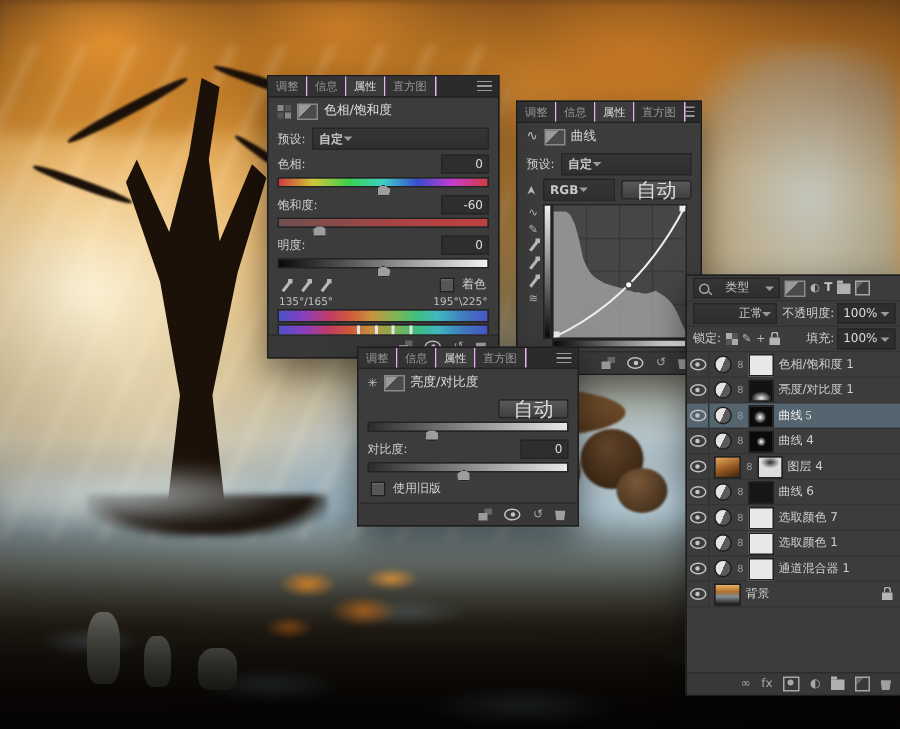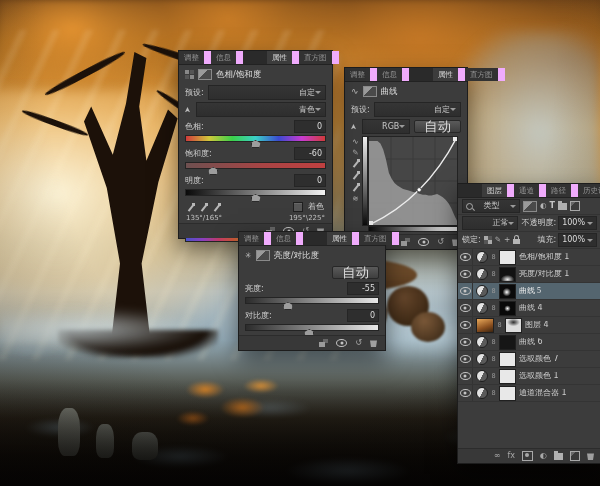--- a/index.html
+++ b/index.html
@@ -61,35 +61,35 @@
     radial-gradient(ellipse 24px 10px at 75% 25%,rgba(238,155,55,.9),transparent 75%);}
   .vignette{position:absolute;inset:0;background:
     linear-gradient(180deg,transparent 78%,rgba(5,4,3,.55) 92%,rgba(3,2,2,.8) 100%),
     radial-gradient(ellipse at 50% 10%,transparent 60%,rgba(20,12,5,.25) 100%);}
 
   
   .panel{position:absolute;background:#3c3c3c;border:1px solid #1d1d1d;
     box-shadow:0 10px 22px rgba(0,0,0,.5);color:#cfcfcf;font-size:8px;line-height:1;}
   .ptabs{display:flex;align-items:stretch;height:13px;background:#2a2a2a;border-bottom:1px solid #222;}
   .tabwrap{display:flex;}
-  .ptab{padding:0 5px;line-height:13px;color:#979797;background:#323232;border-right:7px solid #f0abfc;
+  .ptab{padding:0 5px;line-height:13px;color:#979797;background:#323232;border-right:1px solid #f0abfc;
     font-size:7.5px;white-space:nowrap;}
-  .ptab.active{background:#3c3c3c;color:#ddd;margin-left:24px;}
+  .ptab.active{background:#3c3c3c;color:#ddd;}
   .pmenu{margin-left:auto;align-self:center;margin-right:4px;width:10px;height:7px;
     background:repeating-linear-gradient(180deg,#999 0 1px,transparent 1px 3px);}
   .phead{display:flex;align-items:center;gap:4px;padding:4px 6px 3px;font-size:8.5px;color:#ddd;white-space:nowrap;}
   .gridicon{width:9px;height:9px;background:
     linear-gradient(#888,#888) 0 0/4px 4px no-repeat,linear-gradient(#555,#555) 5px 0/4px 4px no-repeat,
     linear-gradient(#555,#555) 0 5px/4px 4px no-repeat,linear-gradient(#888,#888) 5px 5px/4px 4px no-repeat;}
   .imgicon{width:12px;height:9px;border:1px solid #8a8a8a;background:linear-gradient(135deg,#9a9a9a 40%,#4a4a4a 40%);}
   .curveicon{color:#bbb;font-size:9px;}
   .sunicon{color:#bbb;font-size:8px;}
   .drow{display:flex;align-items:center;gap:4px;margin:2px 6px;}
-  .dropdown{flex:1;display:flex;align-items:center;justify-content:flex-end;height:13px;
-    background:linear-gradient(#353535,#2e2e2e);border:1px solid #252525;padding:0 4px;color:#c8c8c8;}
+  .dropdown{flex:1;display:flex;align-items:center;justify-content:flex-start;height:13px;
+    background:linear-gradient(#353535,#2e2e2e);border:1px solid #252525;padding:0 4px;color:#c8c8c8;font-weight:bold;}
   .arr{width:0;height:0;border-left:3px solid transparent;border-right:3px solid transparent;border-top:3px solid #9a9a9a;}
   .vrow{display:flex;align-items:center;justify-content:space-between;margin:3px 6px 0;}
   .vbox{min-width:24px;height:11px;line-height:11px;text-align:right;padding:0 3px;
     background:#2e2e2e;border:1px solid #252525;color:#ddd;}
   .sl{position:relative;height:11px;margin:0 6px;}
   .track{position:absolute;left:0;right:0;top:2px;height:5px;border:1px solid #242424;}
   .thumb{position:absolute;top:7px;width:8px;height:6px;background:#9d9d9d;border:1px solid #2a2a2a;
     clip-path:polygon(50% 0,100% 40%,85% 100%,15% 100%,0 40%);transform:translateX(-50%);}
   .tr-hue{background:linear-gradient(90deg,#d03b3b,#d0c83b,#3bd04a,#3bd0c8,#3b4ad0,#c83bd0,#d03b3b);}
   .tr-sat{background:linear-gradient(90deg,#6e5050,#a84444 55%,#c04040);}
@@ -233,27 +233,20 @@
       <span class="imgicon"></span>
       <span>色相/饱和度</span>
     </div>
     <div class="drow">
       <span>预设:</span>
       <div class="dropdown">
         <span>自定</span>
         <span class="arr"></span>
       </div>
     </div>
-    <div class="drow">
-      <span class="handicon">➤</span>
-      <div class="dropdown">
-        <span>青色</span>
-        <span class="arr"></span>
-      </div>
-    </div>
     <div class="vrow">
       <span>色相:</span>
       <span class="vbox">0</span>
     </div>
     <div class="sl">
       <div class="track tr-hue"></div>
       <div class="thumb" style="left: 50%;"></div>
     </div>
     <div class="vrow">
       <span>饱和度:</span>
@@ -379,24 +372,20 @@
       <div class="pmenu"></div>
     </div>
     <div class="phead">
       <span class="sunicon">✳</span>
       <span class="imgicon"></span>
       <span>亮度/对比度</span>
     </div>
     <div class="autorow">
       <button class="autobtn">自动</button>
     </div>
-    <div class="vrow">
-      <span>亮度:</span>
-      <span class="vbox">-55</span>
-    </div>
     <div class="sl">
       <div class="track tr-grey"></div>
       <div class="thumb" style="left: 32%;"></div>
     </div>
     <div class="vrow">
       <span>对比度:</span>
       <span class="vbox">0</span>
     </div>
     <div class="sl">
       <div class="track tr-grey"></div>
@@ -408,29 +397,20 @@
     </div>
     <div class="bbar">
       <span class="clipicon"></span>
       <span class="eye"></span>
       <span class="bico">↺</span>
       <span class="trash"></span>
     </div>
   </section>
 
   <section class="panel layers-panel">
-    <div class="ptabs">
-      <div class="tabwrap">
-          <span class="ptab active">图层</span>
-          <span class="ptab">通道</span>
-          <span class="ptab">路径</span>
-          <span class="ptab">历史记录</span>
-        </div>
-      <div class="pmenu"></div>
-    </div>
     <div class="lp-row">
       <div class="lp-dd fdd">
         <span class="searchic"></span>
         <span>类型</span>
         <span class="arr"></span>
       </div>
       <span class="imgicon"></span>
       <span class="fico">◐</span>
       <span class="ticon">T</span>
       <span class="folder"></span>
@@ -538,20 +518,28 @@
         </div>
         <div class="lrow">
           <span class="eyec">
             <span class="eye"></span>
           </span>
           <span class="adjic"></span>
           <span class="chain">8</span>
           <span class="lmask m-white"></span>
           <span class="lname">通道混合器 1</span>
         </div>
+        <div class="lrow">
+          <span class="eyec">
+            <span class="eye"></span>
+          </span>
+          <span class="lthumb t-photo-bg"></span>
+          <span class="lname">背景</span>
+          <span class="padlock" style="margin-left:auto;margin-right:4px"></span>
+        </div>
       </div>
     <div class="ltoolbar">
       <span class="bico">∞</span>
       <span class="bico">fx</span>
       <span class="maskic"></span>
       <span class="bico">◐</span>
       <span class="folder"></span>
       <span class="newic"></span>
       <span class="trash"></span>
     </div>

